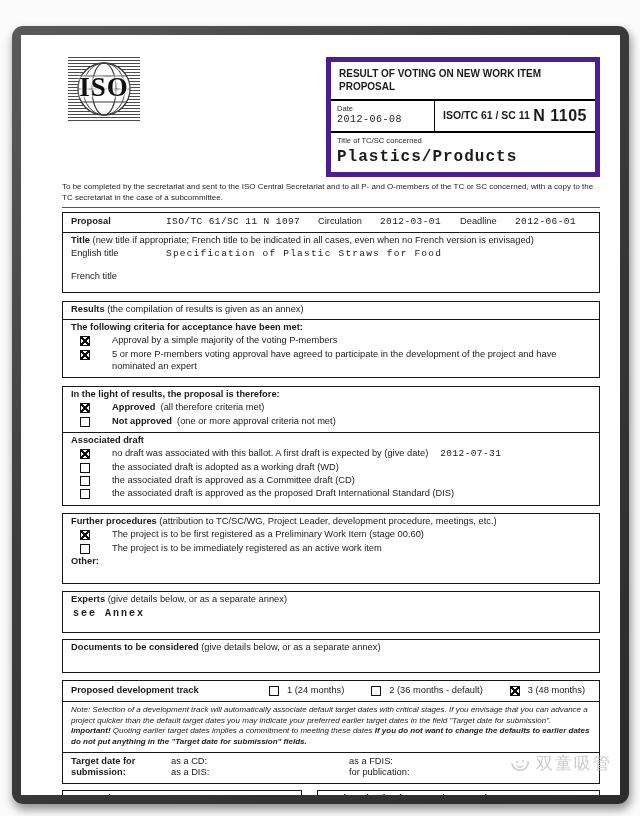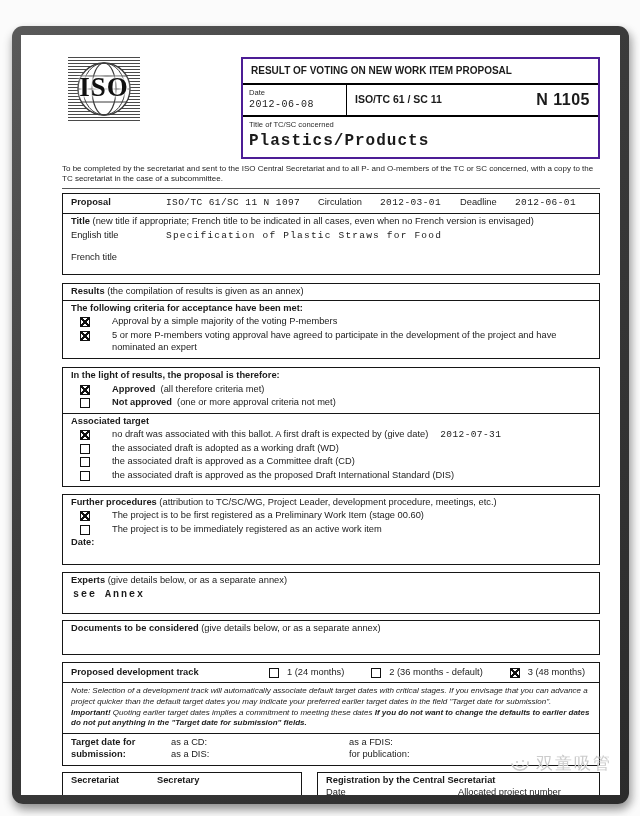--- a/index.html
+++ b/index.html
@@ -16,21 +16,21 @@
 
   
   .header-row { display: flex; align-items: flex-start; }
   .iso-logo { position: relative; width: 72px; height: 64px; margin-left: 6px; overflow: hidden;
     background: repeating-linear-gradient(to bottom, #4a4a4a 0 1px, #ffffff 1px 3px); }
   .iso-globe { position: absolute; left: 50%; top: 50%; transform: translate(-50%,-50%); }
   .iso-text { position: absolute; left: 0; right: 0; top: 50%; transform: translateY(-54%);
     text-align: center; font-family: "Liberation Serif", serif; font-weight: bold; font-size: 27px;
     letter-spacing: 1px; color: #111;
     text-shadow: 0 0 3px #fff, 0 0 3px #fff, 0 0 5px #fff, 0 0 6px #fff; }
-  .header-table { margin-left: auto; width: 359px; border: 2px solid #4c1d95; background: #fff; }
+  .header-table { margin-left: auto; width: 274px; border: 5px solid #4c1d95; background: #fff; }
   .ht-title { font-weight: bold; font-size: 10px; padding: 6px 8px 5px; border-bottom: 2px solid #000; }
   .ht-mid { display: flex; border-bottom: 2px solid #000; }
   .ht-date { width: 104px; border-right: 1.5px solid #000; padding: 3px 6px 4px; }
   .small-label { font-size: 7.6px; color: #2a2a2a; }
   .mono { font-family: "Liberation Mono", "DejaVu Sans Mono", monospace; }
   .ht-date .val { font-size: 10px; letter-spacing: .5px; margin-top: 1px; }
   .ht-committee { flex: 1; display: flex; justify-content: space-between; align-items: center; padding: 4px 8px; }
   .committee { font-weight: bold; font-size: 10.5px; }
   .docnum { font-weight: bold; font-size: 16px; letter-spacing: .5px; }
   .ht-tc { padding: 3px 6px 5px; }
@@ -194,21 +194,21 @@
             <span class="cb checked"></span>
             <span class="lbl"><b>Approved</b>&nbsp; <span class="hint">(all therefore criteria met)</span></span>
           </div>
           <div class="cbrow">
             <span class="cb"></span>
             <span class="lbl"><b>Not approved</b>&nbsp; <span class="hint">(one or more approval criteria not met)</span></span>
           </div>
         </div>
 
         <div class="box attach">
-          <div class="heading">Associated target</div>
+          <div class="heading">Associated draft</div>
           <div class="cbrow">
             <span class="cb checked"></span>
             <span class="lbl"><span>no draft was associated with this ballot.  A first draft is expected by (give date)</span><span class="inline-val mono">2012-07-31</span></span>
           </div>
           <div class="cbrow">
             <span class="cb"></span>
             <span class="lbl">the associated draft is adopted as a working draft (WD)</span>
           </div>
           <div class="cbrow">
             <span class="cb"></span>
@@ -226,21 +226,21 @@
             <span class="hint">(attribution to TC/SC/WG, Project Leader, development procedure, meetings, etc.)</span>
           </div>
           <div class="cbrow">
             <span class="cb checked"></span>
             <span class="lbl">The project is to be first registered as a Preliminary Work Item (stage 00.60)</span>
           </div>
           <div class="cbrow">
             <span class="cb"></span>
             <span class="lbl">The project is to be immediately registered as an active work item</span>
           </div>
-          <div class="other-label">Date:</div>
+          <div class="other-label">Other:</div>
           <div class="spacer12"></div>
         </div>
 
         <div class="box mt7">
           <div>
             <span class="bold">Experts</span>
             <span class="hint">(give details below, or as a separate annex)</span>
           </div>
           <div class="exp-val mono">see Annex</div>
           <div class="spacer8"></div>

